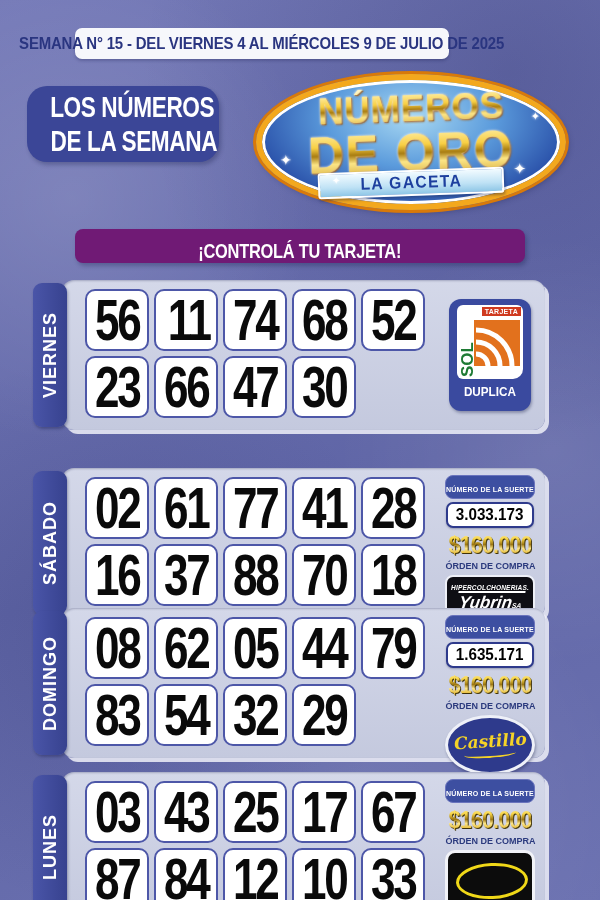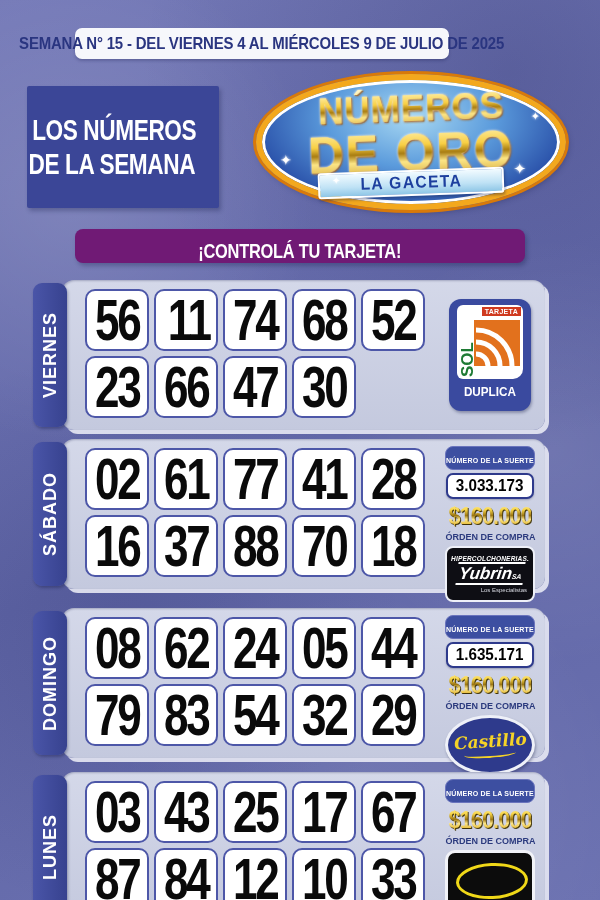--- a/index.html
+++ b/index.html
@@ -24,23 +24,23 @@
     display:flex; align-items:center; justify-content:center;
     box-shadow:0 2px 3px rgba(20,25,70,.25);
   }
   .top-banner span {
     color:#2a3580; font-weight:bold; font-size:17px; white-space:nowrap;
     transform:scaleX(.88); letter-spacing:-0.2px;
   }
 
   
   .header-box {
-    position:absolute; left:27px; top:86px; width:192px; height:122px;
-    background:#3b4697; border-radius:2px;
-    display:flex; flex-direction:column; align-items:flex-end; justify-content:center;
+    position:absolute; left:27px; top:86px; width:192px; height:76px;
+    background:#3b4697; border-radius:20px;
+    display:flex; flex-direction:column; align-items:flex-start; justify-content:center;
     box-shadow:2px 3px 4px rgba(20,25,70,.3);
   }
   .header-box .l1,.header-box .l2 {
     color:#fff; font-weight:bold; font-size:29px; line-height:1.18;
     white-space:nowrap; transform:scaleX(.78); letter-spacing:-0.5px;
   }
   .logo-oval {
     position:absolute; left:256px; top:74px; width:310px; height:136px;
     border-radius:50%;
     background:radial-gradient(ellipse at 50% 30%, #a8d8f2 0%, #5b9bdc 40%, #1e3f9d 85%);
@@ -71,21 +71,21 @@
   .control-bar {
     position:absolute; left:75px; top:229px; width:450px; height:34px;
     background:#701a75; border-radius:8px;
     display:flex; align-items:flex-end; justify-content:center;
     box-shadow:2px 3px 4px rgba(20,25,70,.3);
   }
   .control-bar span { color:#fff; font-weight:bold; font-size:20px; transform:scaleX(.82); letter-spacing:-0.3px; white-space:nowrap; }
 
   
   .day-row { position:absolute; left:0; width:600px; height:150px; }
-  .row-0 { top:280px; } .row-1 { top:439px;padding-left:12px; } .row-2 { top:608px; } .row-3 { top:772px; }
+  .row-0 { top:280px; } .row-1 { top:468px;padding-left:12px; } .row-2 { top:608px; } .row-3 { top:772px; }
   .day-tab {
     position:absolute; left:33px; top:3px; bottom:3px; width:34px;
     background:linear-gradient(90deg,#4a55a8,#37428f);
     border-radius:9px;
     display:flex; align-items:center; justify-content:center;
     box-shadow:1px 2px 3px rgba(20,25,70,.35);
   }
   .day-tab span {
     writing-mode:vertical-rl; transform:rotate(180deg);
     color:#fff; font-weight:bold; font-size:18px; letter-spacing:1px;
@@ -314,23 +314,20 @@
   <div class="day-row row-2">
     <div class="day-panel">
       <div class="tiles">
         <div class="tile">
             <span>08</span>
           </div>
         <div class="tile">
             <span>62</span>
           </div>
         <div class="tile">
-            <span>24</span>
-          </div>
-        <div class="tile">
             <span>05</span>
           </div>
         <div class="tile">
             <span>44</span>
           </div>
         <div class="tile">
             <span>79</span>
           </div>
         <div class="tile">
             <span>83</span>

